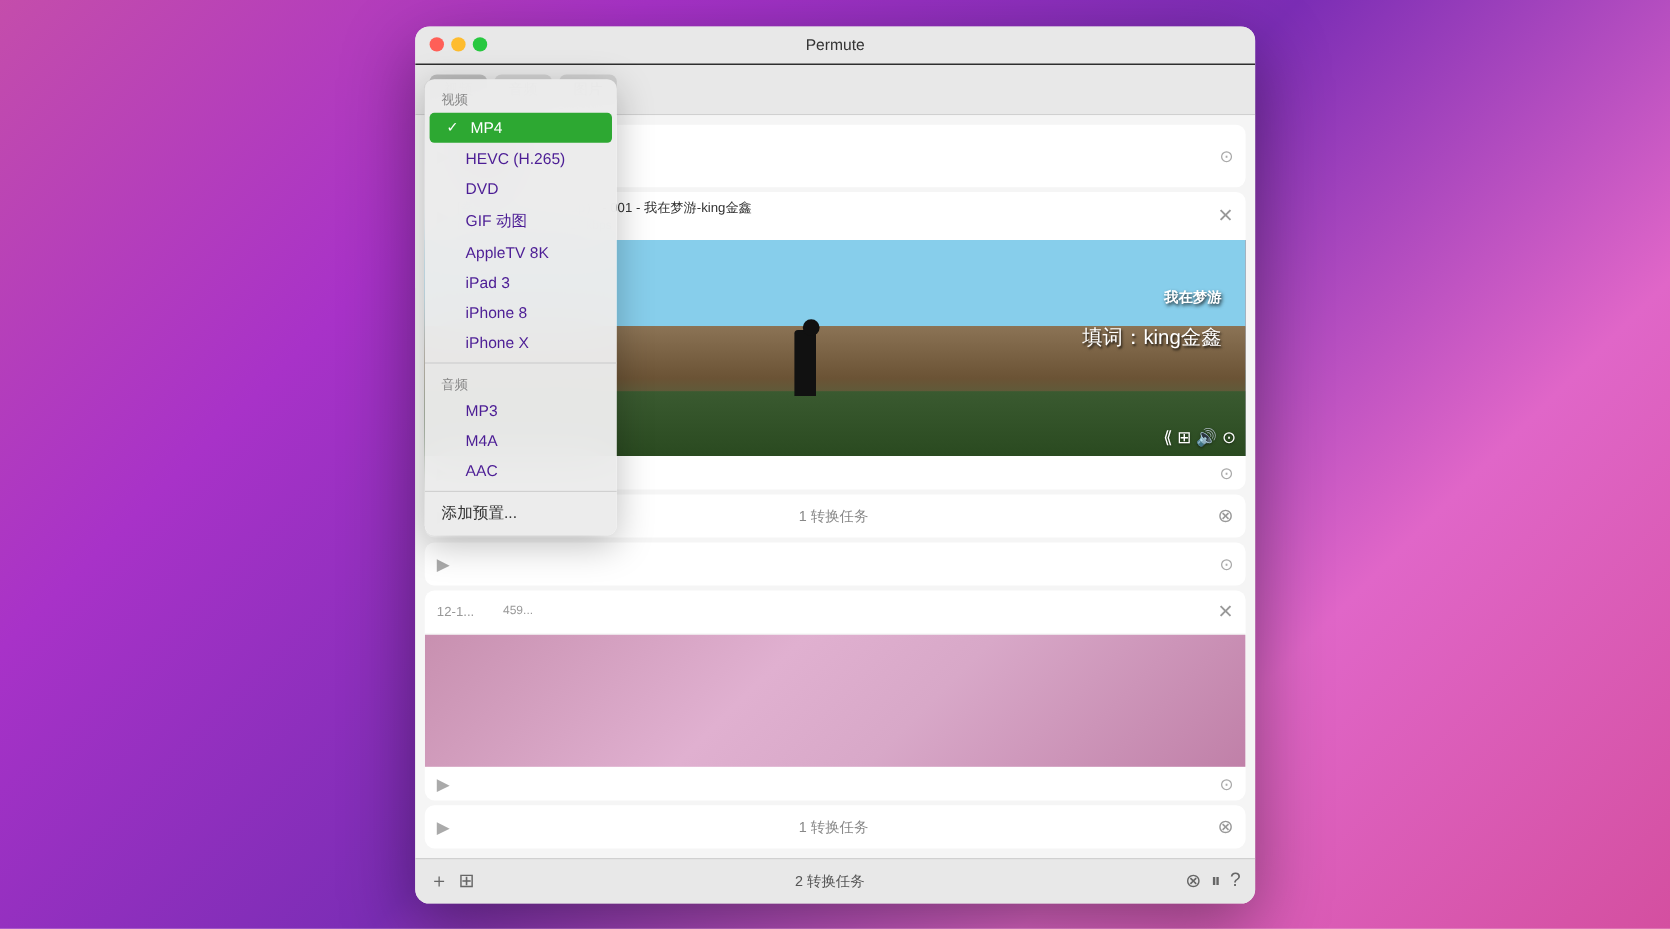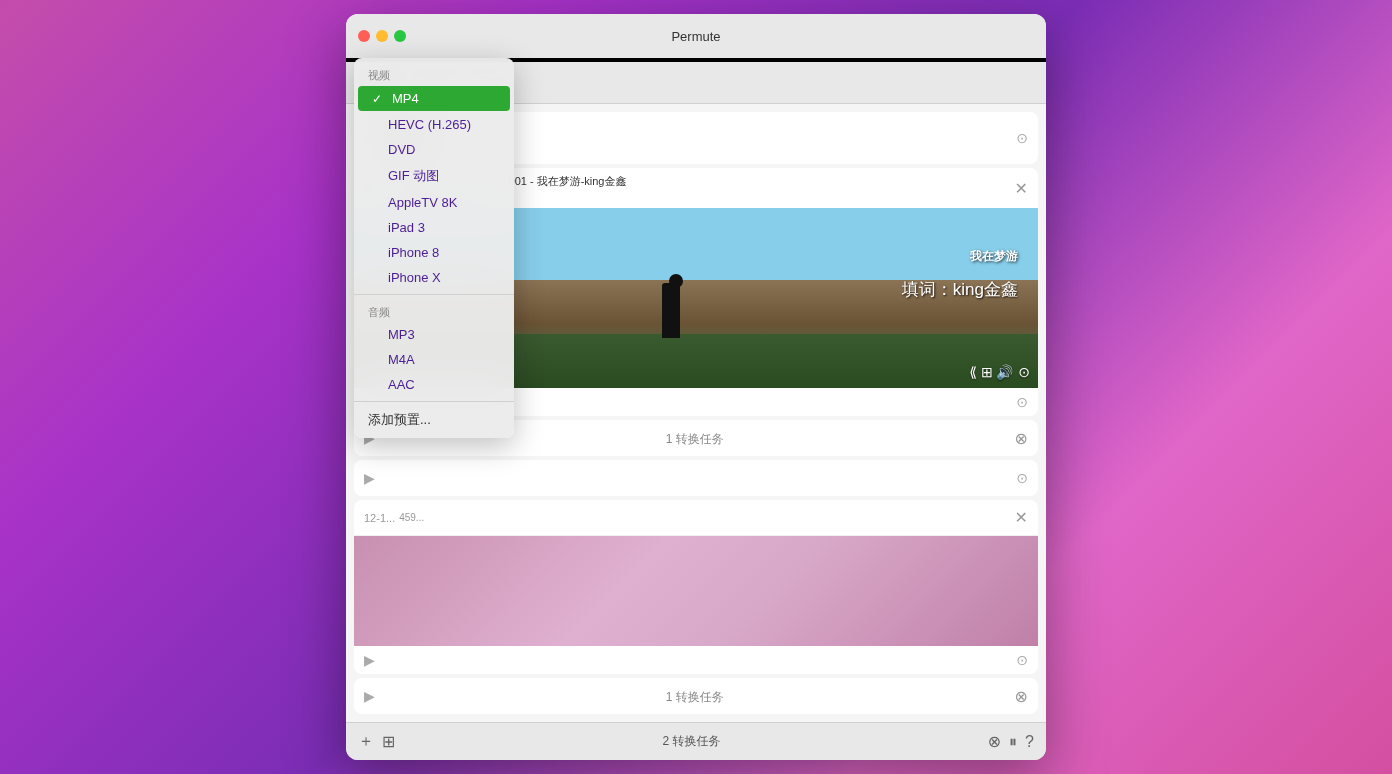--- a/index.html
+++ b/index.html
@@ -18,26 +18,26 @@
       width: 700px;
       background: #f0f0f0;
       border-radius: 12px;
       box-shadow: 0 20px 60px rgba(0,0,0,0.4);
       overflow: hidden;
       position: relative;
     }
 
     .titlebar {
       background: #e8e8e8;
-      height: 48px;
+      height: 32px;
       display: flex;
       align-items: center;
       justify-content: center;
       position: relative;
-      border-bottom: 4px solid #000000;
+      border-bottom: 1px solid #000000;
     }
 
     .traffic-lights {
       position: absolute;
       left: 12px;
       display: flex;
       gap: 6px;
       align-items: center;
     }
 
@@ -218,21 +218,21 @@
     .empty-section {
       background: white;
       border-radius: 8px;
       overflow: hidden;
     }
 
     .empty-section-header {
       padding: 8px 10px;
       display: flex;
       align-items: center;
-      gap: 4px;
+      gap: 24px;
       border-bottom: 1px solid #f0f0f0;
     }
 
     .empty-preview {
       height: 110px;
       background: linear-gradient(135deg, #d4a0c0 0%, #e8b8d0 50%, #c890b0 100%);
     }
 
     .bottom-bar {
       background: #e8e8e8;

